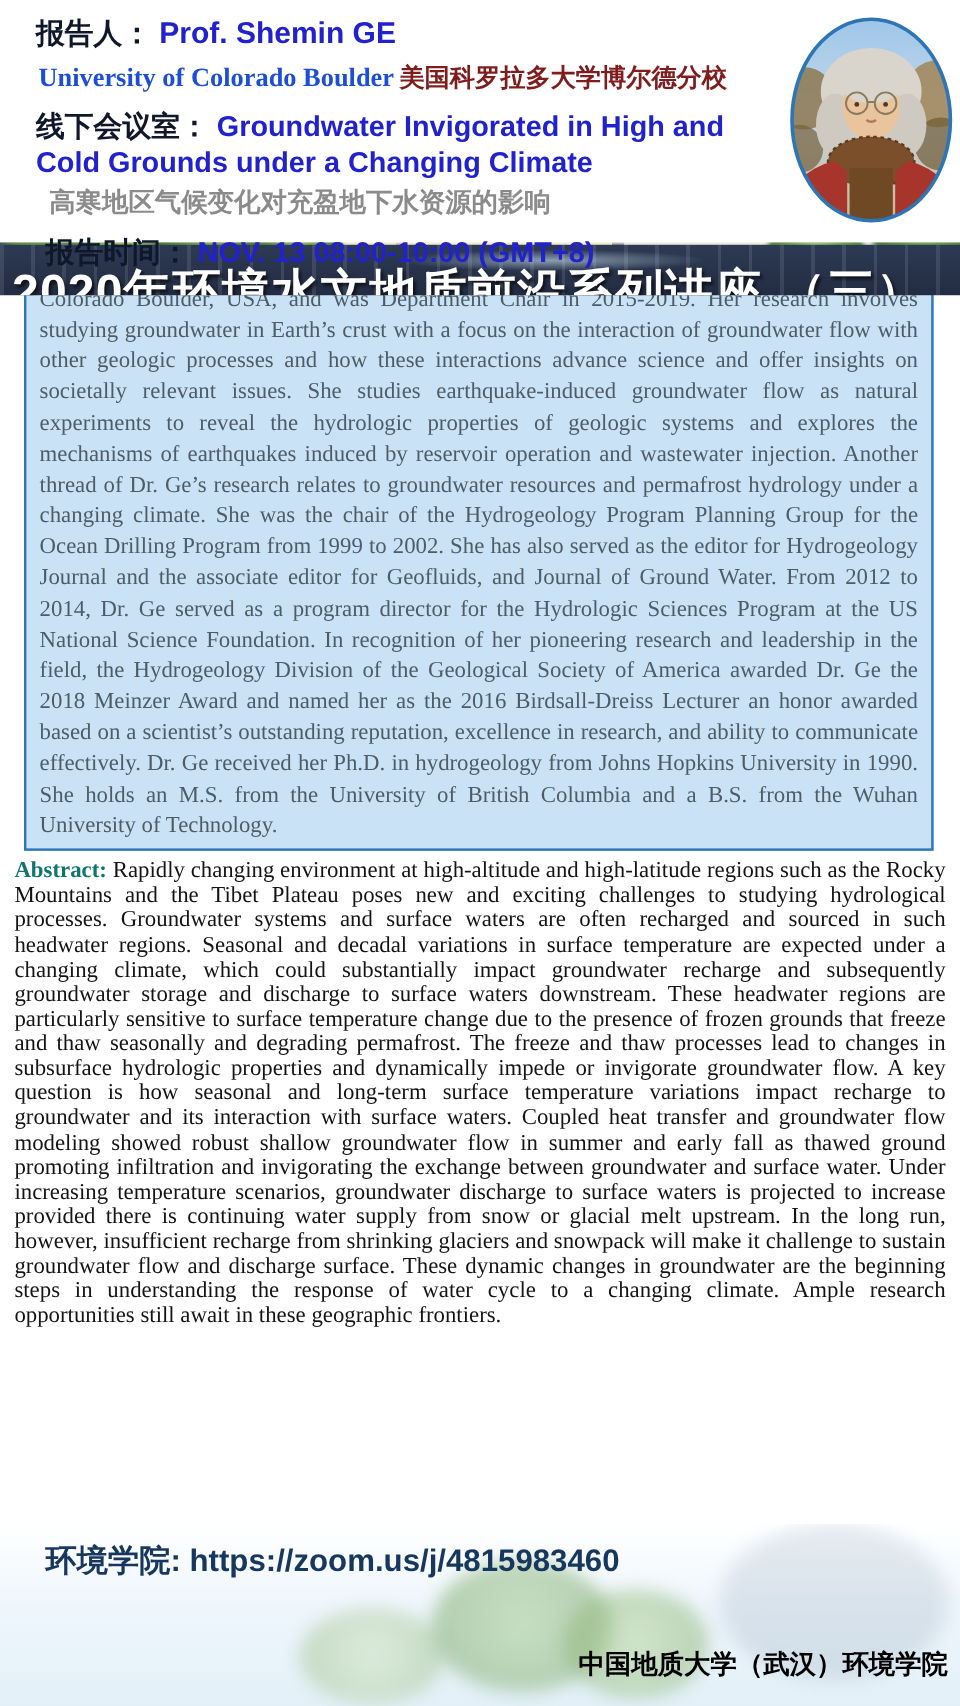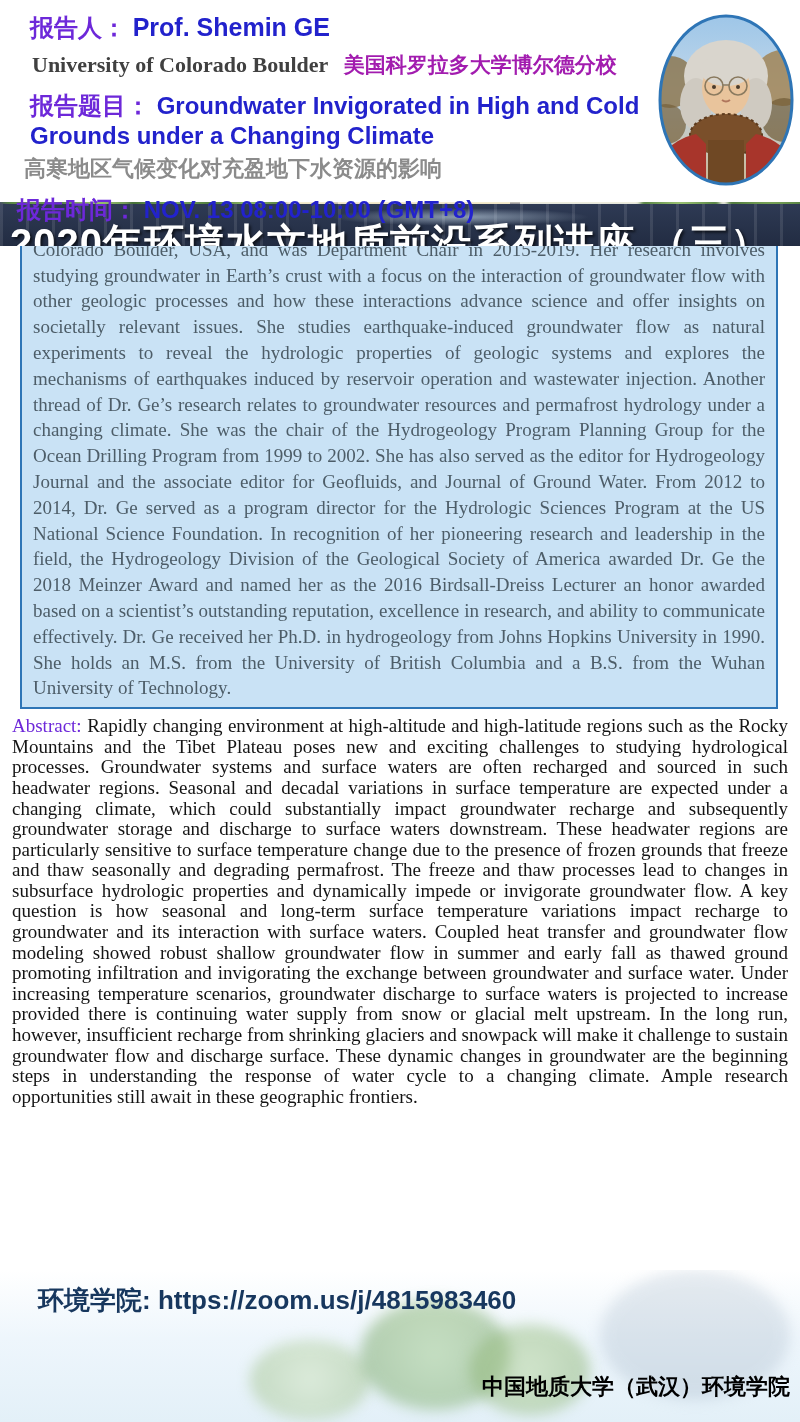--- a/index.html
+++ b/index.html
@@ -54,44 +54,44 @@
     letter-spacing:.5px; text-shadow:2px 2px 3px rgba(0,0,0,.6); white-space:nowrap; }
   .hero-title-zh { position:absolute; left:10px; top:192px; width:784px;
     font-weight:700; font-size:40px; color:#fff; letter-spacing:1px;
     text-shadow:2px 2px 3px rgba(0,0,0,.65); white-space:nowrap;margin-top:24px; }
 
   .logo { position:absolute; left:653px; top:18px; width:132px; height:132px; }
 
   
   .info { position:relative; width:800px; height:202px; background:#fff; }
   .row { white-space:nowrap; }
-  .lab { font-weight:700; color:#6d28d9; font-size:24px; }
+  .lab { font-weight:700; color:#0f172a; font-size:24px; }
   .blue { color:#2222cc; font-weight:700;margin-top:44px; }
   .r-speaker { padding:12px 0 0 30px; font-size:24px; }
   .r-speaker .blue { font-size:25px; }
   .r-affil { padding:7px 0 0 32px; }
-  .affil-en { font-family:"Liberation Serif", serif; font-weight:700; font-size:22px; color:#404040; }
-  .affil-zh { font-weight:700; font-size:21px; color:#a21caf;margin-left:11px; }
+  .affil-en { font-family:"Liberation Serif", serif; font-weight:700; font-size:22px; color:#1d4ed8; }
+  .affil-zh { font-weight:700; font-size:21px; color:#7f1d1d; }
   .r-title { padding:12px 0 0 30px; width:660px; white-space:normal; font-size:24px; line-height:1.25; }
-  .r-sub { padding:3px 0 0 24px; font-weight:700; font-size:22px; color:#8b8b8b; }
-  .r-time { padding:10px 0 0 17px; font-size:24px; }
+  .r-sub { padding:3px 0 0 41px; font-weight:700; font-size:22px; color:#8b8b8b; }
+  .r-time { padding:10px 0 0 38px; font-size:24px; }
   .portrait { position:absolute; left:656px; top:12px; width:140px; height:176px; }
 
   
   .bio-box { margin:2px auto 0 20px; width:758px; min-height:418px;
     background:#c9e2f5; border:2px solid #2e75b6; padding:5px 11px 6px 11px;
     font-family:"Liberation Serif", serif; font-size:19px; line-height:25.8px;
     color:#4d5d68; text-align:justify; }
   .bio-name { color:#1f3099; font-weight:700; }
 
   
   .abstract { margin:7px 12px 0 12px;
     font-family:"Liberation Serif", serif; font-size:19px; line-height:20.6px;
     color:#141414; text-align:justify; }
-  .abs-label { color:#6d28d9; font-weight:400; }
+  .abs-label { color:#0f766e; font-weight:700; }
 
   
   .footer { position:absolute; left:0; bottom:0; width:800px; height:152px; overflow:hidden;
     background:linear-gradient(180deg,#ffffff 0%,#eef6fc 45%,#e3f0f8 100%); }
   .footer .blob { position:absolute; border-radius:50%; filter:blur(7px); opacity:.5; }
   .fb1 { left:360px; top:30px; width:150px; height:110px; background:radial-gradient(circle,#9fc98a,#6d9c5c); }
   .fb2 { left:470px; top:55px; width:120px; height:90px; background:radial-gradient(circle,#b7d69c,#7fa868); }
   .fb3 { left:250px; top:70px; width:120px; height:80px; background:radial-gradient(circle,#cfe3bc,#98bb84); }
   .fb4 { left:600px; top:0px; width:190px; height:130px; background:linear-gradient(180deg,#cdd8e2,#b9c8d6); border-radius:6px; opacity:.45; }
   .f-line { position:relative; white-space:nowrap; font-weight:700; color:#17375e; font-size:26px; }
@@ -155,21 +155,21 @@
   <div class="info">
     <div class="row r-speaker">
       <span class="lab">报告人：</span>
       <span class="blue">Prof. Shemin GE</span>
     </div>
     <div class="row r-affil">
       <span class="affil-en">University of Colorado Boulder</span>
       <span class="affil-zh">美国科罗拉多大学博尔德分校</span>
     </div>
     <div class="r-title">
-      <span class="lab">报告题目：</span>
+      <span class="lab">线下会议室：</span>
       <span class="blue">Groundwater Invigorated in High and Cold Grounds under a Changing Climate</span>
     </div>
     <div class="row r-sub">高寒地区气候变化对充盈地下水资源的影响</div>
     <div class="row r-time">
       <span class="lab">报告时间：</span>
       <span class="blue">NOV. 13 08:00-10:00 (GMT+8)</span>
     </div>
 
     <svg class="portrait" viewBox="0 0 140 176">
       <defs>

